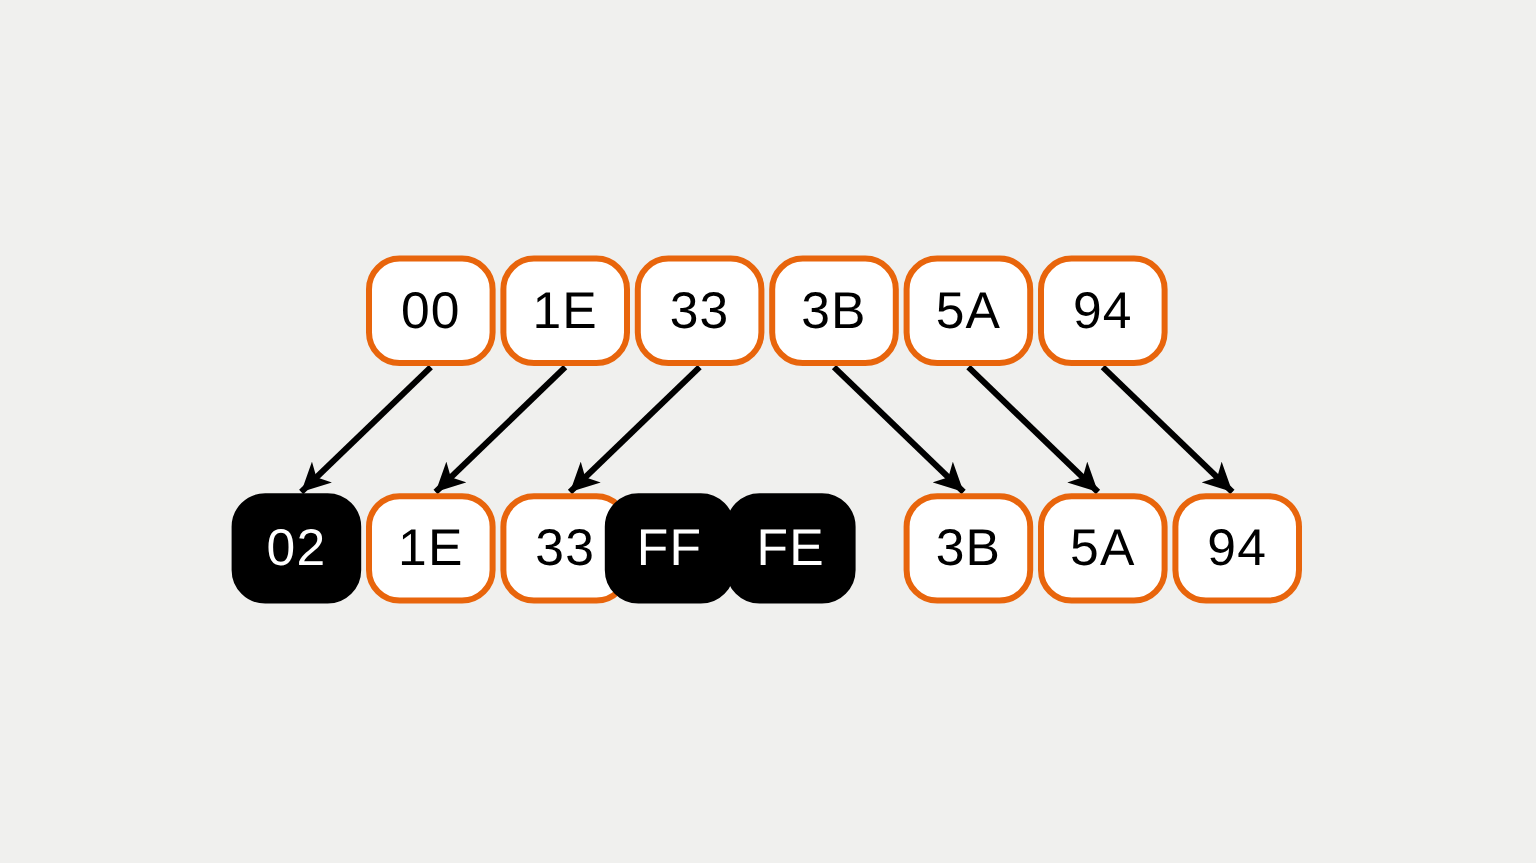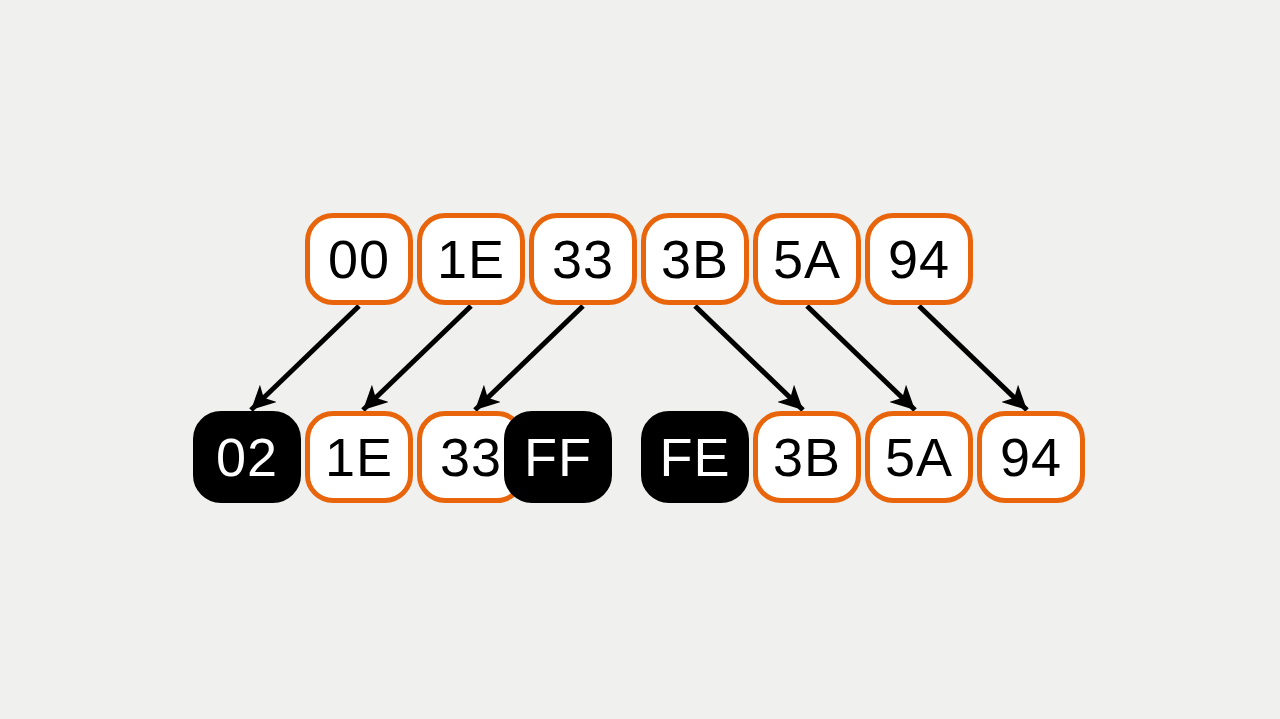--- a/index.html
+++ b/index.html
@@ -35,21 +35,21 @@
   .hex-box.outlined {
     background: var(--box-light, #fff);
     border: 5px solid var(--accent, #e8650c);
   }
   .hex-box.filled {
     background: var(--box-dark, #000);
     border: 5px solid var(--box-dark, #000);
     text-decoration: underline;
   }
   .hex-label {
-    font-size: 54px;
+    font-size: 43px;
     font-weight: 400;
     letter-spacing: 1px;
     line-height: 1;
   }
   .hex-box.outlined .hex-label { color: var(--text-dark, #000); }
   .hex-box.filled .hex-label { color: var(--text-light, #fff); }
 </style>
 </head>
 <body>
 
@@ -95,21 +95,21 @@
       </div>
       <div class="hex-box outlined" style="left: 305px; top: 411px;">
         <span class="hex-label">1E</span>
       </div>
       <div class="hex-box outlined" style="left: 417px; top: 411px;">
         <span class="hex-label">33</span>
       </div>
       <div class="hex-box filled" style="left: 504px; top: 411px;">
         <span class="hex-label">FF</span>
       </div>
-      <div class="hex-box filled" style="left: 641px; top: 411px;">
+      <div class="hex-box filled" style="left: 605px; top: 411px;">
         <span class="hex-label">FE</span>
       </div>
       <div class="hex-box outlined" style="left: 753px; top: 411px;">
         <span class="hex-label">3B</span>
       </div>
       <div class="hex-box outlined" style="left: 865px; top: 411px;">
         <span class="hex-label">5A</span>
       </div>
       <div class="hex-box outlined" style="left: 977px; top: 411px;">
         <span class="hex-label">94</span>

